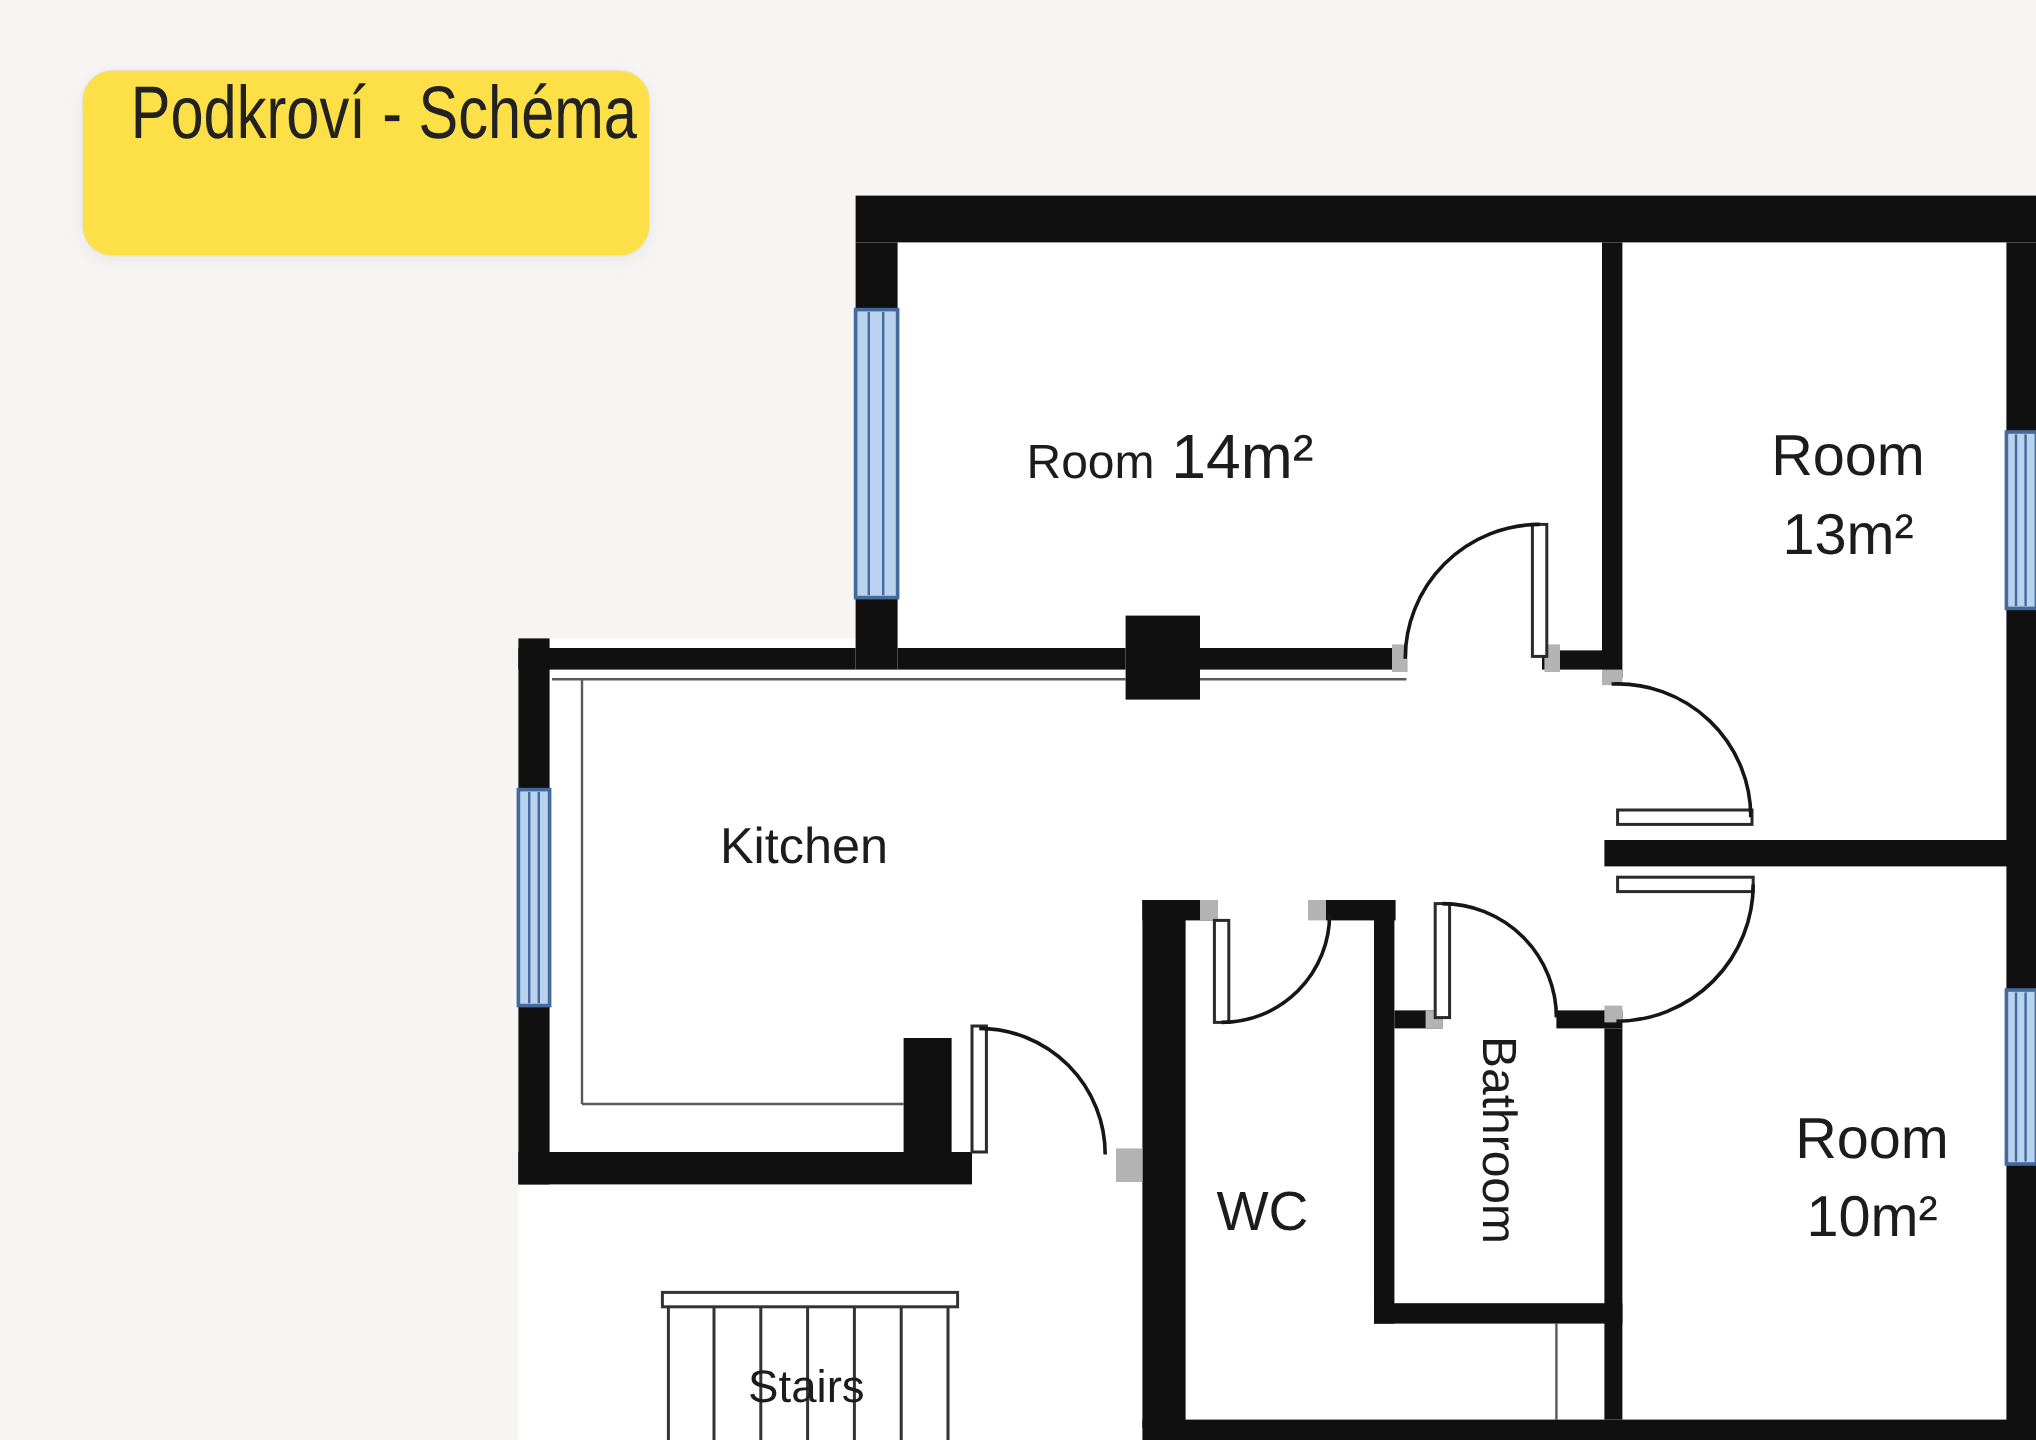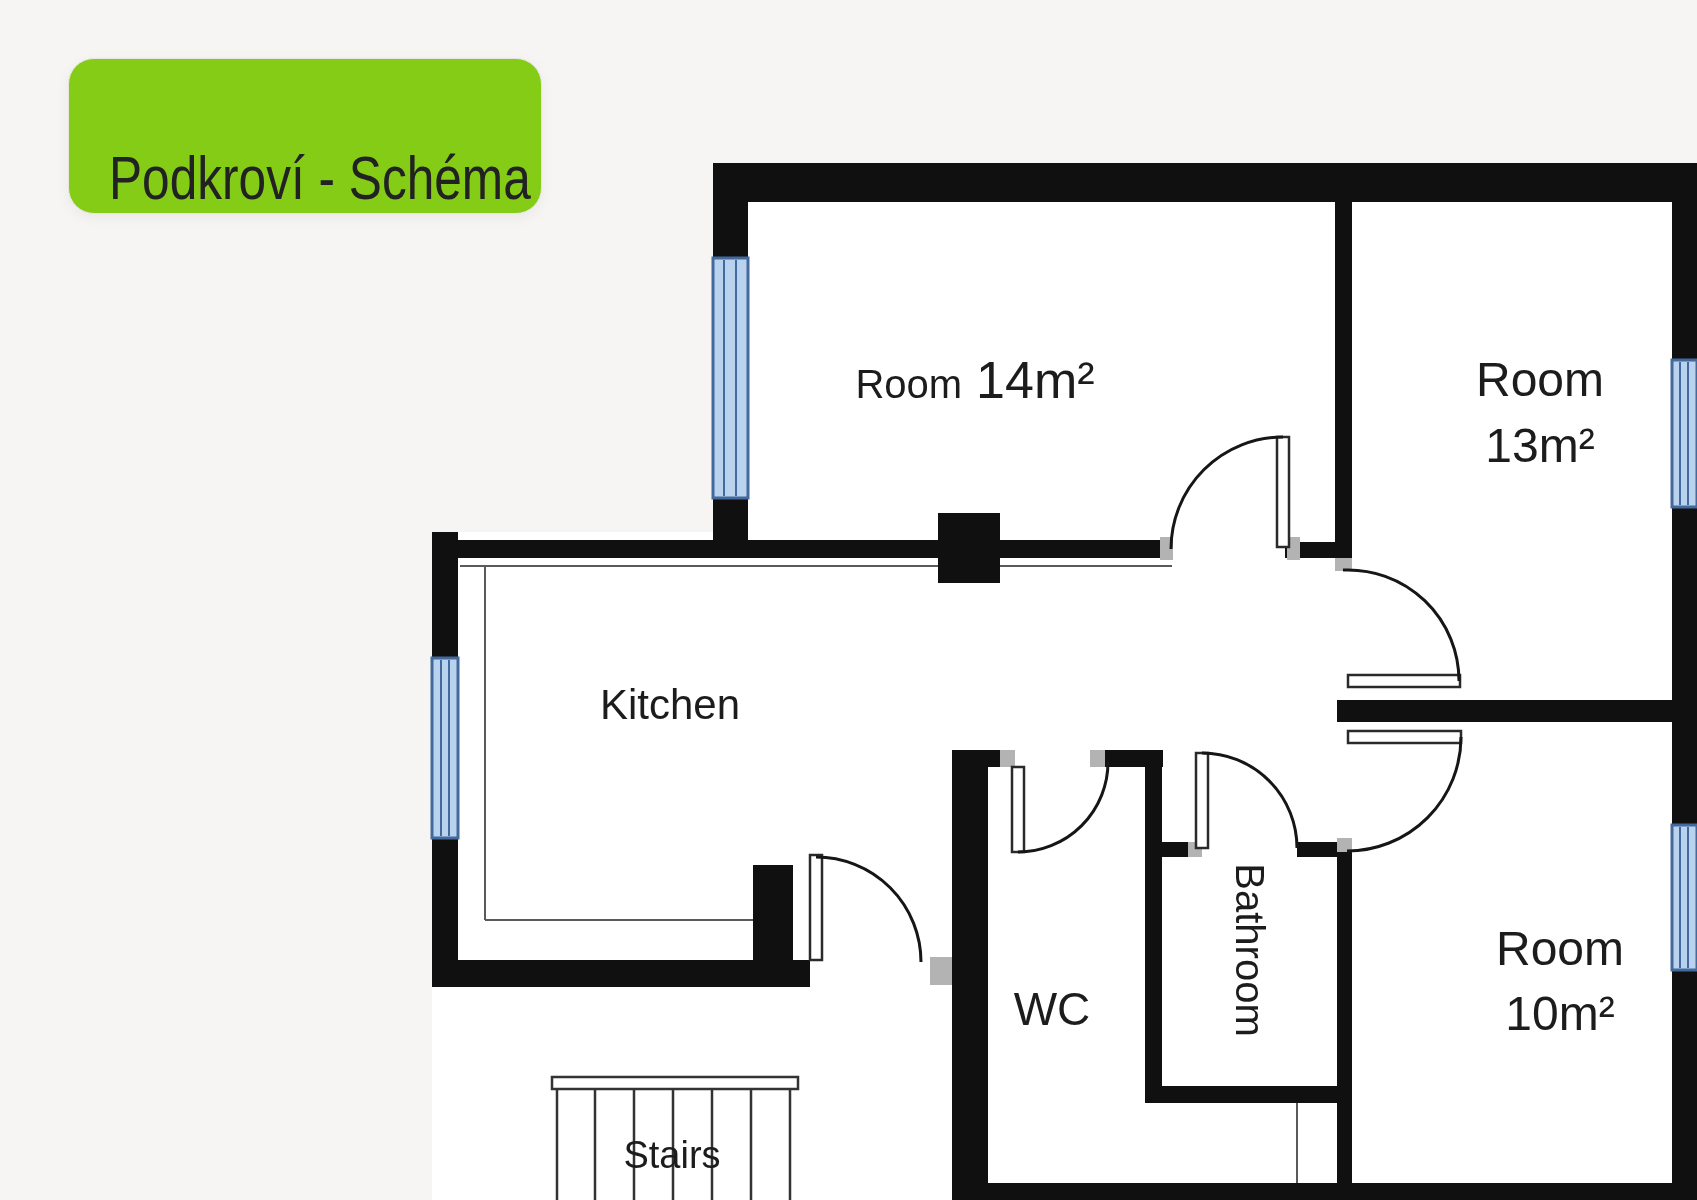--- a/index.html
+++ b/index.html
@@ -23,22 +23,22 @@
   .lbl-sm{font-size:40px;}
   .lbl-lg{font-size:52px;}
   .lbl-md{font-size:48px;}
   .lbl-kitchen{font-size:42px;}
   .lbl-wc{font-size:46px;}
   .lbl-bath{font-size:40px;}
   .lbl-stairs{font-size:38px;}
 
   
   .title-card{position:absolute;left:68px;top:58px;width:472px;height:154px;
-              background:#84cc16;border:1px solid #e8e6e3;border-radius:26px;
-              box-shadow:0 4px 14px rgba(0,0,0,.05);display:flex;align-items:flex-end;}
+              background:#fde047;border:1px solid #e8e6e3;border-radius:26px;
+              box-shadow:0 4px 14px rgba(0,0,0,.05);display:flex;align-items:flex-start;}
   .title{font-size:62px;color:#222222;font-weight:400;white-space:nowrap;
          transform:scaleX(.8);transform-origin:left center;margin-left:40px;}
 </style>
 </head>
 <body>
 
 <div class="screen">
 
   <svg class="plan" viewBox="0 0 1697 1200" xmlns="http://www.w3.org/2000/svg">
 

